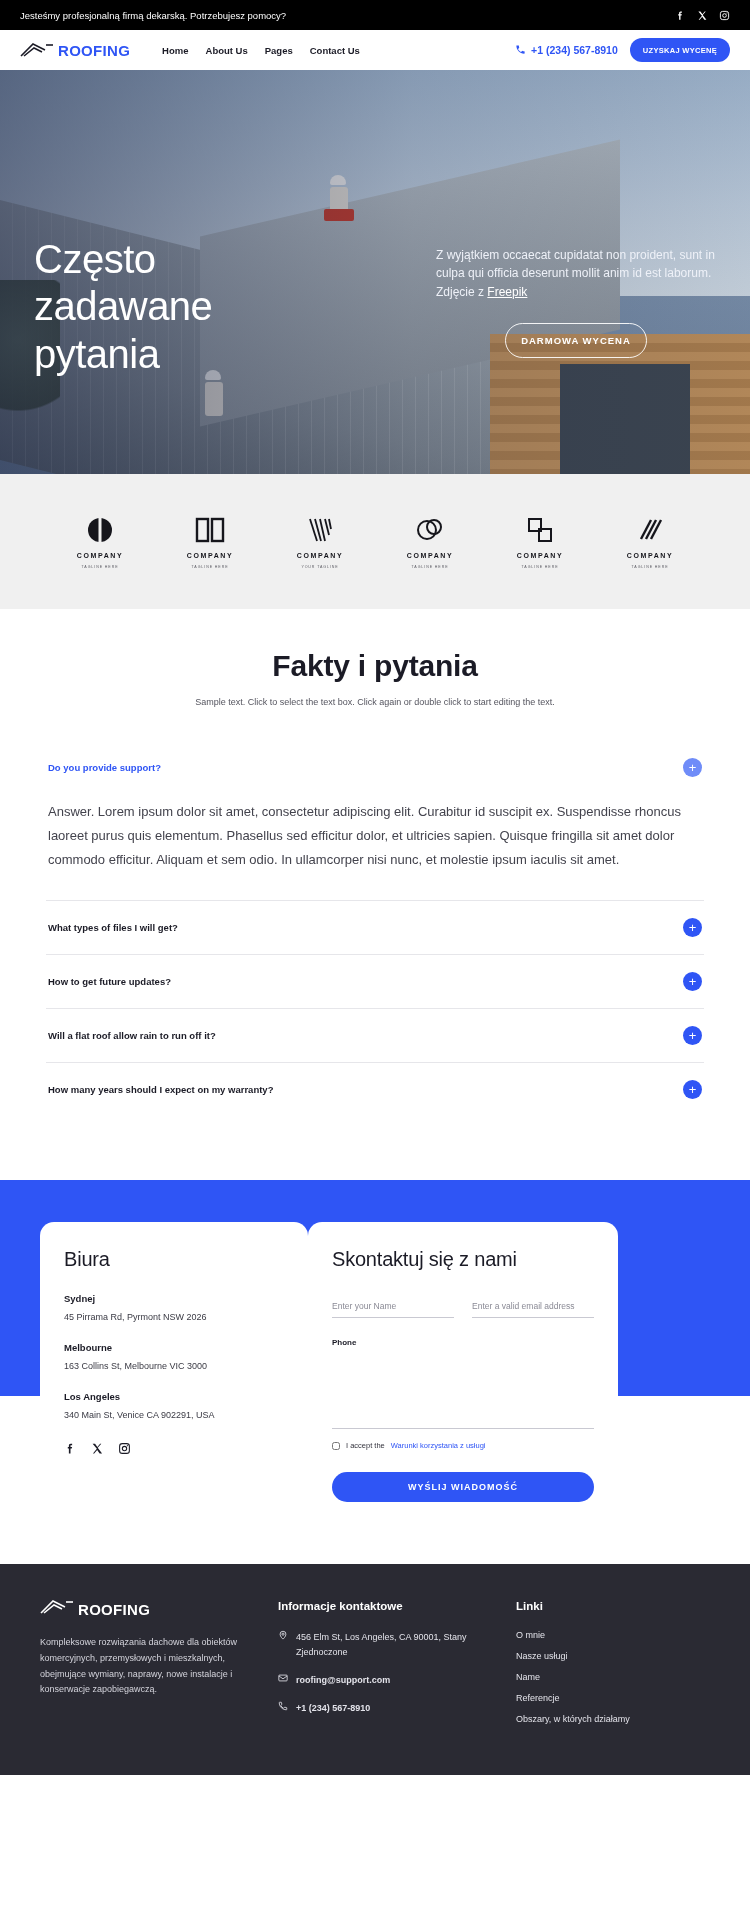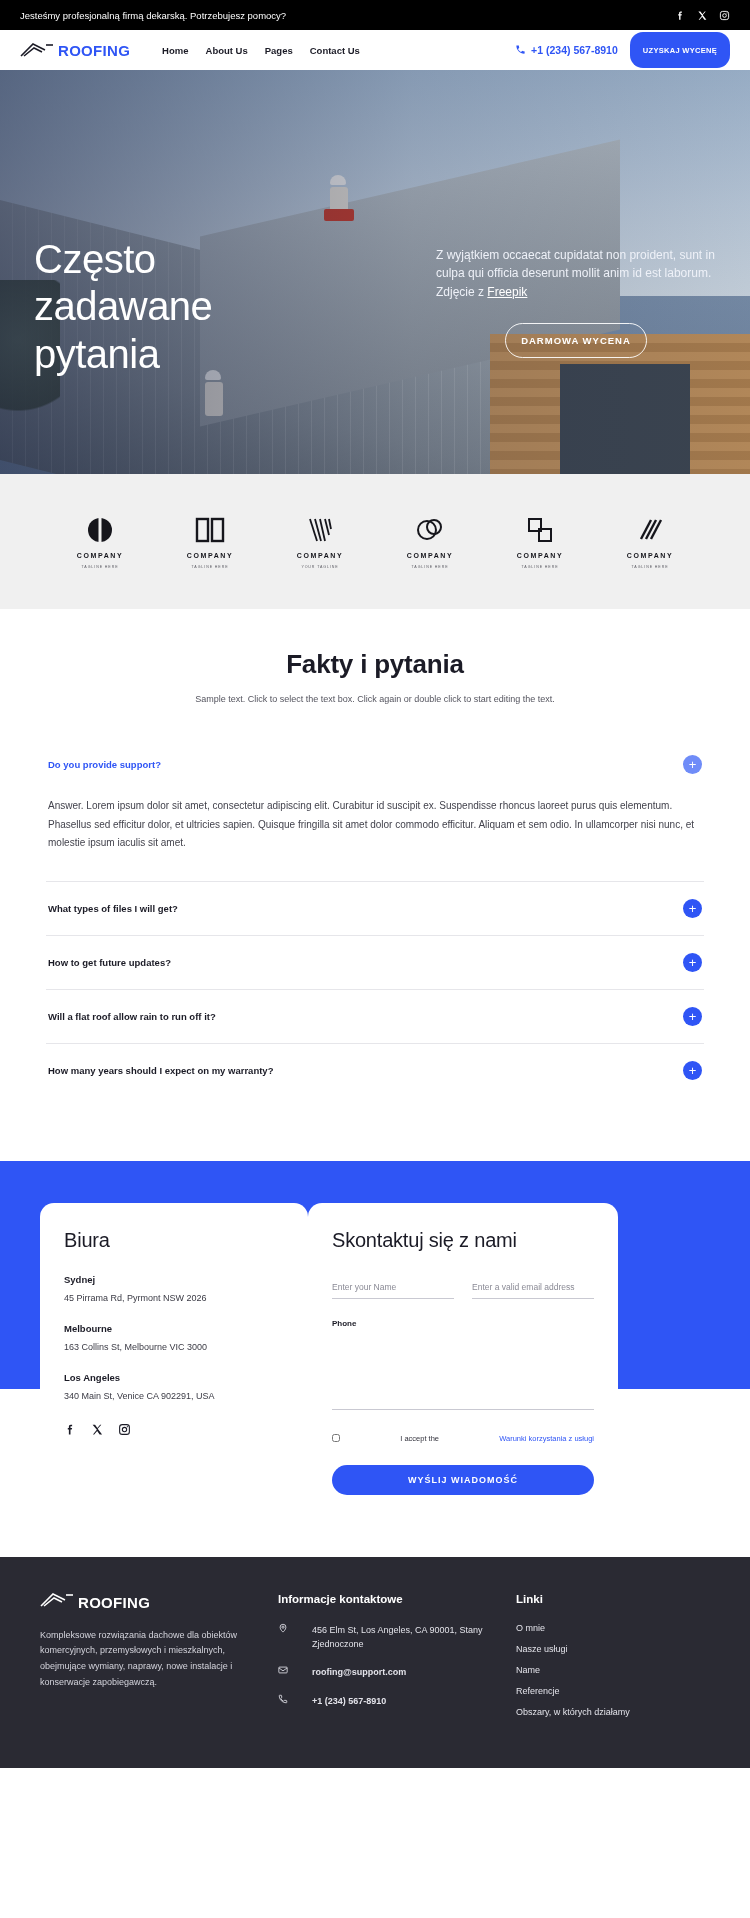--- a/index.html
+++ b/index.html
@@ -61,21 +61,21 @@
     gap: 5px;
     color: #2f55f5;
     font-size: 10.5px;
     font-weight: 700;
   }
   .cta-btn {
     background: #2f55f5;
     color: #fff;
     border: none;
     border-radius: 13px;
-    height: 36px;
+    height: 24px;
     padding: 0 13px;
     font-size: 7.5px;
     font-weight: 700;
     letter-spacing: .3px;
     cursor: pointer;
     font-family: inherit;
   }
 
   
   .hero {
@@ -209,21 +209,21 @@
     font-size: 3.6px; letter-spacing: .9px; color: #5a5a62; text-transform: uppercase;
   }
 
   
   .faq {
     background: #ffffff;
     padding: 40px 46px 64px;
   }
   .faq h2 {
     text-align: center;
-    font-size: 26px;
+    font-size: 30px;
     font-weight: 700;
     letter-spacing: -.2px;
   }
   .faq-sub {
     text-align: center;
     font-size: 9px;
     color: #55555f;
     margin-top: 14px;
   }
   .faq-list { margin-top: 34px; }
@@ -239,21 +239,21 @@
   .faq-item.open .faq-q { color: #2f55f5; }
   .plus {
     width: 19px; height: 19px; border-radius: 50%;
     background: #2f55f5; color: #fff;
     display: flex; align-items: center; justify-content: center;
     font-size: 13px; line-height: 1; font-weight: 400;
     flex: none;
   }
   .faq-item.open .plus { background: #6f8cf8; }
   .faq-a {
-    font-size: 10px;
+    font-size: 13px;
     line-height: 1.85;
     color: #43434d;
     padding: 6px 2px 28px;
   }
 
   
   .contact-wrap {
     background: #2f55f5;
     padding: 42px 0 34px;
     position: relative;
@@ -309,21 +309,21 @@
   }
   .fld input::placeholder { color: #8a8a95; }
   .lbl { font-size: 8px; font-weight: 700; margin: 20px 0 5px; }
   .msg-line {
     border-bottom: 1px solid #c9c9d2;
     height: 64px;
     margin-top: 18px;
   }
   .accept {
     display: flex; align-items: center; gap: 6px;
-    font-size: 7.5px; color: #33333d; margin-top: 24px; justify-content: space-between;
+    font-size: 7.5px; color: #33333d; margin-top: 12px;
   }
   .accept input { width: 8px; height: 8px; margin: 0; }
   .accept a { color: #2f55f5; text-decoration: none; }
   .submit {
     display: block;
     width: 100%;
     margin-top: 22px;
     height: 30px;
     border: none;
     border-radius: 16px;
@@ -350,21 +350,21 @@
     gap: 28px;
   }
   .f-col-1 { width: 210px; }
   .f-logo { display: flex; align-items: center; gap: 4px; margin-bottom: 16px; }
   .f-logo-text { font-size: 15px; font-weight: 700; color: #fff; letter-spacing: .3px; }
   .f-desc { font-size: 9px; line-height: 1.75; color: #d4d4dc; }
   .f-col-2 { width: 210px; }
   .f-col-3 { width: 170px; }
   .f-h { font-size: 11.5px; font-weight: 700; color: #fff; margin-bottom: 18px; }
   .f-line {
-    display: flex; gap: 24px; align-items: flex-start;
+    display: flex; gap: 8px; align-items: flex-start;
     font-size: 9px; color: #e3e3ea; margin-bottom: 14px; line-height: 1.6;
   }
   .f-line.bold { font-weight: 700; align-items: flex-end; }
   .f-links a {
     display: block; font-size: 9px; color: #e3e3ea;
     text-decoration: none; margin-bottom: 11px;
   }
 </style>
 </head>
 <body>

